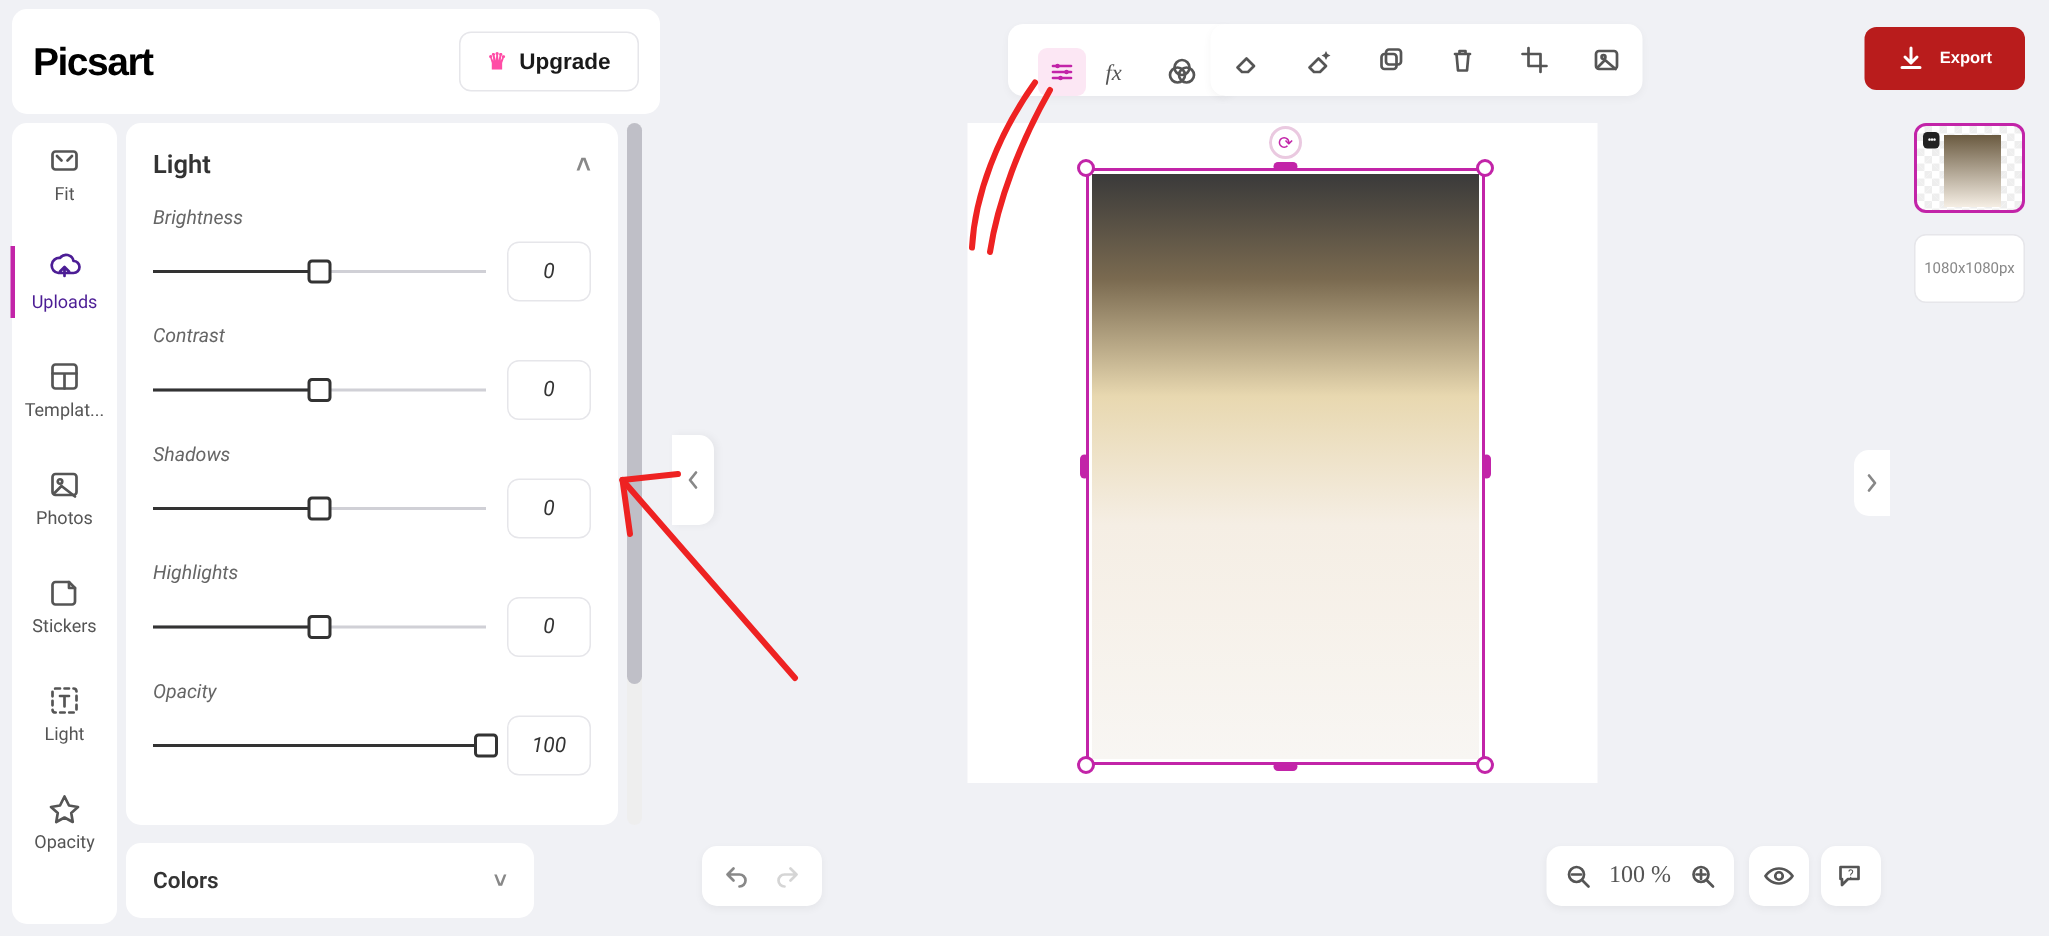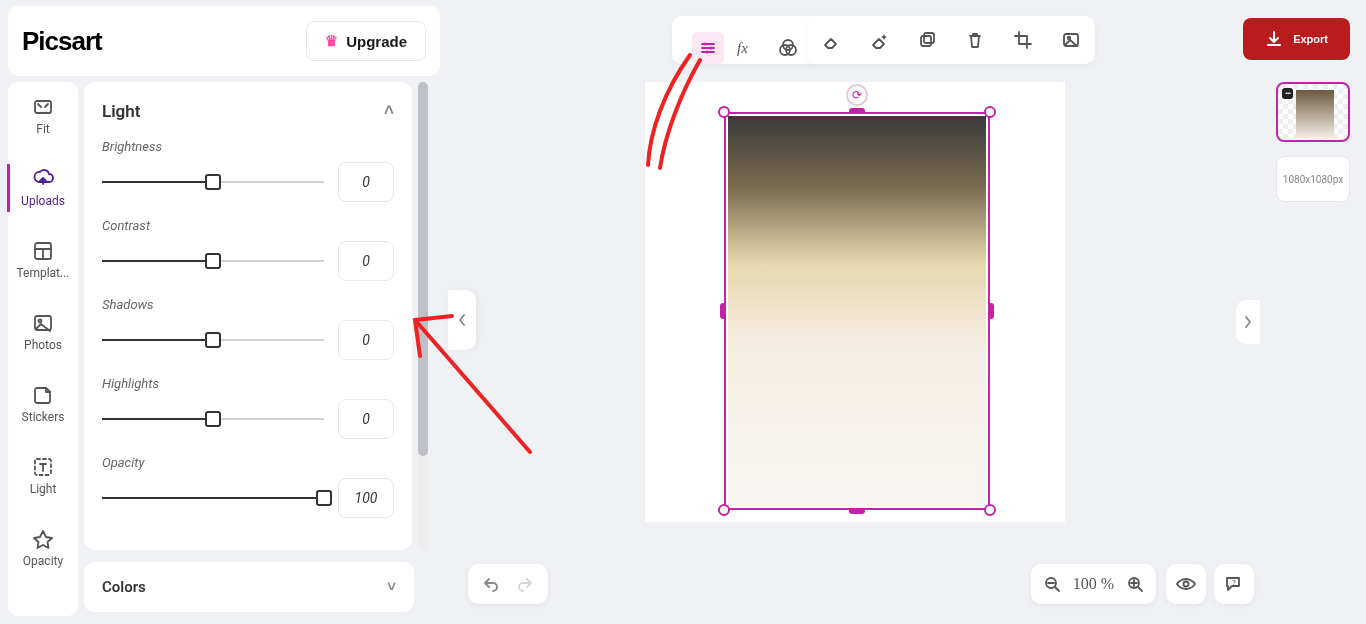--- a/index.html
+++ b/index.html
@@ -192,21 +192,21 @@
   width: 56px; height: 40px;
   border: 1px solid #e6e6ea;
   border-radius: 8px;
   display:flex; align-items:center; justify-content:center;
   font-size:14px; color:#333;
 }
 
 .colors-section {
   position:absolute;
   left: 84px; top: 562px;
-  width: 330px; height: 50px;
+  width: 272px; height: 50px;
   background:#fff;
   border-radius:10px;
   display:flex; align-items:center; justify-content:space-between;
   padding: 0 18px;
   font-weight:600; font-size:15px;
 }
 
 
 .collapse-handle {
   position:absolute;

